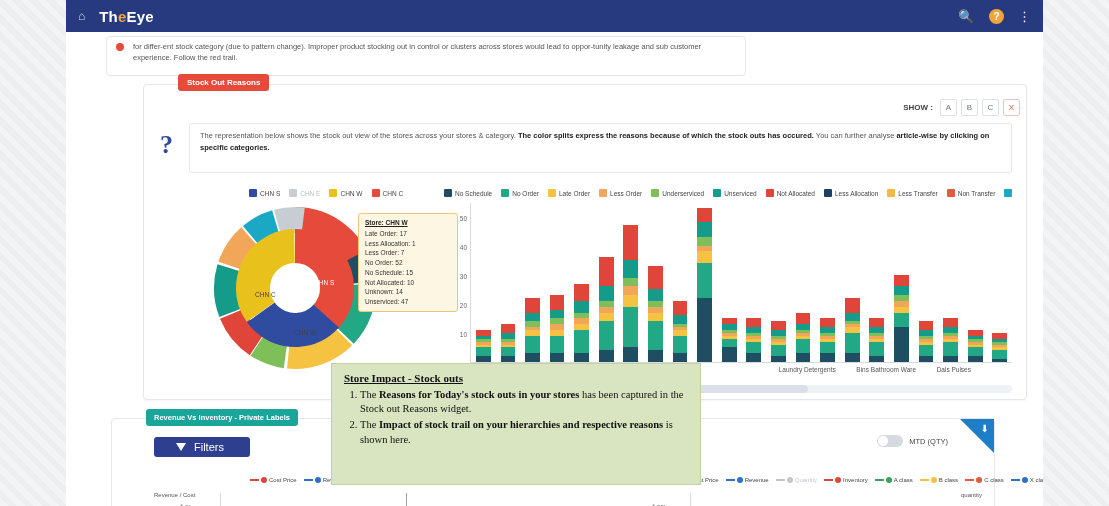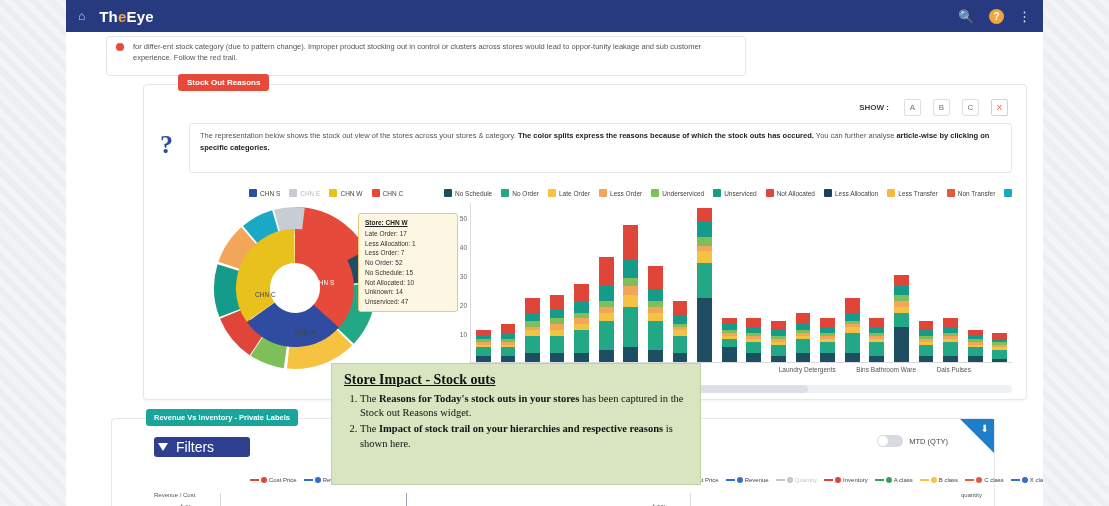--- a/index.html
+++ b/index.html
@@ -63,22 +63,22 @@
     border:1px solid #e4e7ec; border-radius:4px; background:#fff;
     box-shadow:0 1px 2px rgba(0,0,0,.05);
     margin-left:32px;
   }
   .panel-tab {
     position:absolute; left:34px; top:-11px;
     background:#e64a3b; color:#fff; font-size:8px; font-weight:bold;
     padding:4px 9px; border-radius:3px; white-space:nowrap;
   }
   .show-row {
-    position:absolute; right:18px; top:14px;
-    display:flex; align-items:center; gap:12px;
+    position:absolute; right:6px; top:14px;
+    display:flex; align-items:center; gap:4px;
   }
   .show-row .lbl { font-size:8px; font-weight:bold; color:#444; margin-right:3px; }
   .cls-btn {
     width:17px; height:17px; border:1px solid #dcdfe4; background:#fff;
     font-size:8px; color:#6b7280; border-radius:2px; text-align:center; line-height:15px;
     cursor:pointer;
   }
   .cls-btn.x { color:#e64a3b; border-color:#f0c4bf; }
 
   
@@ -152,21 +152,21 @@
     border:1px solid #e4e7ec; border-radius:4px; background:#fff;
   }
   .panel2-tab {
     position:absolute; left:34px; top:-10px;
     background:#1aa59a; color:#fff; font-size:7.5px; font-weight:bold;
     padding:4px 8px; border-radius:3px; white-space:nowrap;
   }
   .filters-btn {
     position:absolute; left:42px; top:18px; width:96px; height:20px;
     background:#2f3f8f; color:#fff; border-radius:3px;
-    font-size:14px; display:flex; align-items:center; gap:8px; padding-left:4px;
+    font-size:11px; display:flex; align-items:center; gap:8px; padding-left:22px;
   }
   .funnel { width:0;height:0;border-left:5px solid transparent;border-right:5px solid transparent;border-top:8px solid #fff; }
   .toggle-row {
     position:absolute; right:46px; top:16px; display:flex; align-items:center; gap:6px;
   }
   .toggle {
     width:26px;height:12px;border-radius:6px;background:#d7dbe1;position:relative;
   }
   .toggle i { position:absolute; left:1px; top:1px; width:10px;height:10px;border-radius:50%;background:#fff; }
   .toggle-lbl { font-size:7.5px; color:#444; }
@@ -193,21 +193,21 @@
   .vline { position:absolute; top:0; bottom:0; width:1px; background:#9aa3b5; }
 
   
   .overlay {
     position:absolute; left:265px; top:331px; width:370px; height:122px;
     background:#d9e4c0; border:1px solid #c2d0a2;
     padding:8px 12px; z-index:40;
     font-family:"Liberation Serif", serif;
   }
   .overlay h3 {
-    margin:0 0 4px 0; font-size:14px; color:#111; text-decoration:underline;
+    margin:0 0 4px 0; font-size:11px; color:#111; text-decoration:underline;
   }
   .overlay ol { margin:0; padding-left:16px; }
   .overlay li { font-size:10.5px; color:#111; line-height:1.35; margin-bottom:2px; }
   .overlay b { font-weight:bold; }
 </style>
 </head>
 <body>
 
 <div class="rail left"></div>
 <div class="rail right"></div>

